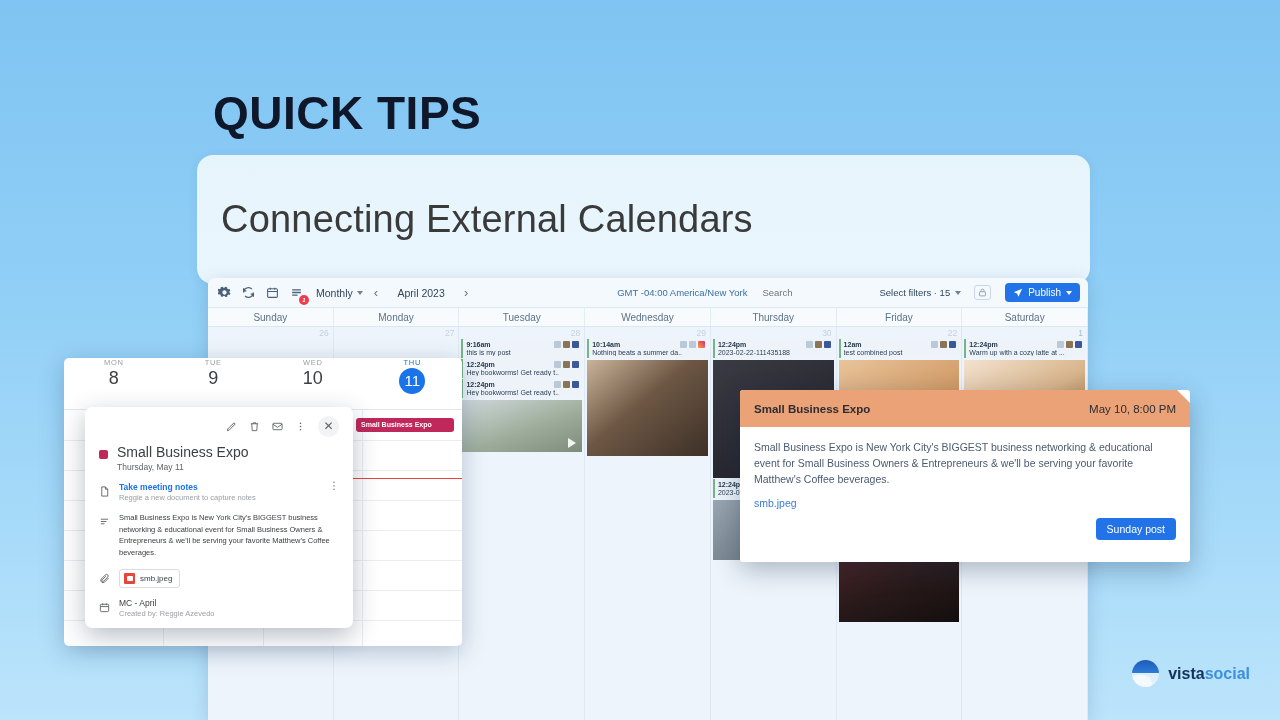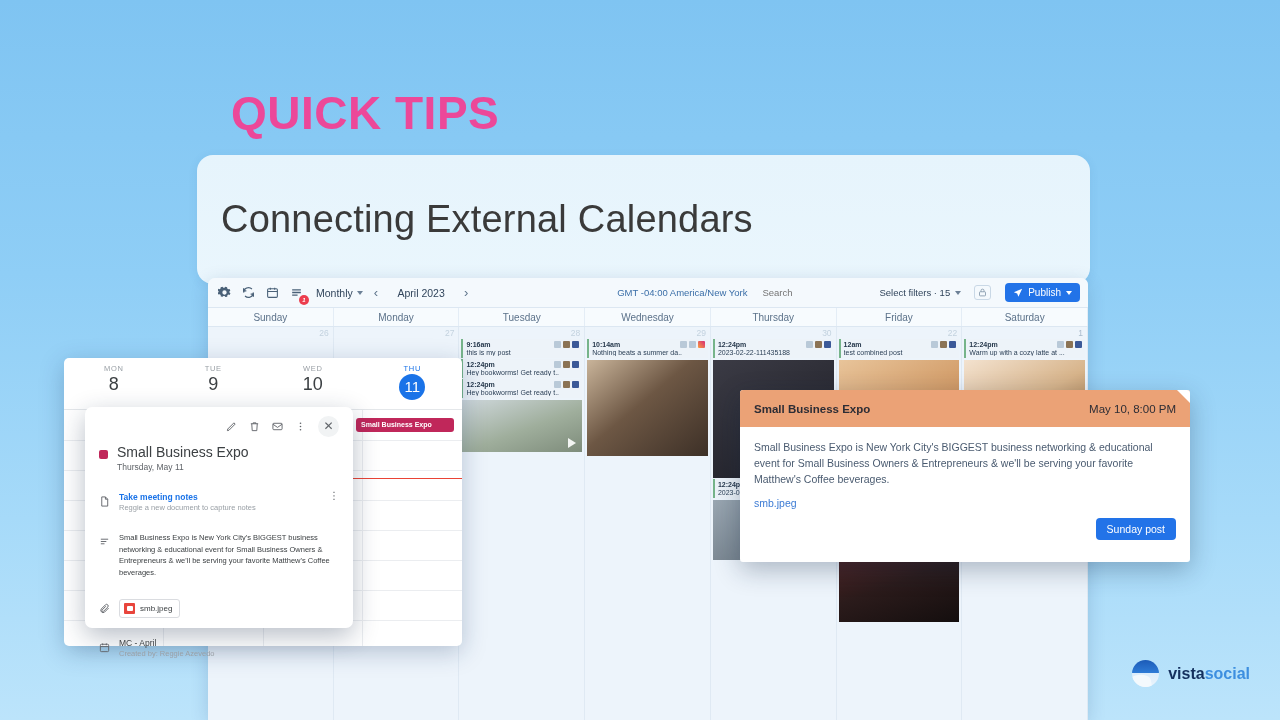--- a/index.html
+++ b/index.html
@@ -5,23 +5,23 @@
   * { margin:0; padding:0; box-sizing:border-box; }
   html,body { width:1280px; height:720px; overflow:hidden; }
   body {
     font-family:"Liberation Sans", sans-serif;
     background:linear-gradient(180deg,#7FC4F2 0%,#8FCEF6 38%,#A6DAF9 72%,#BCE4FB 100%);
     position:relative;
   }
 
   
   .quick-tips {
-    position:absolute; left:231px; top:86px;
+    position:absolute; left:213px; top:86px;
     font-size:46px; font-weight:bold; letter-spacing:.5px;
-    color:#ec4899;
+    color:#0f172a;
   }
   .title-card {
     position:absolute; left:197px; top:155px; width:893px; height:129px;
     background:linear-gradient(180deg,#E6F4FC 0%,#EAF6FD 100%);
     border-radius:16px;
     box-shadow:0 2px 10px rgba(40,90,140,.10);
     display:flex; align-items:center;
   }
   .title-card-text {
     padding-left:24px; font-size:38px; color:#3A3A3A; letter-spacing:.2px;
@@ -107,21 +107,21 @@
   .th-gray{background:linear-gradient(160deg,#dfe6ec,#c3ced8);}
   .th-mach{background:linear-gradient(150deg,#9aa7b2,#5e6a74);}
 
   
   .gc-window {
     position:absolute; left:64px; top:358px; width:398px; height:288px;
     background:#fff; border-radius:5px; overflow:hidden;
     box-shadow:0 6px 24px rgba(18,52,95,.26);
   }
   .gc-week { display:flex; height:52px; border-bottom:1px solid #E4E7EA; }
-  .gc-day { flex:1; text-align:center; padding-top:6px; }
+  .gc-day { flex:1; text-align:center; }
   .gc-dow { font-size:7.5px; color:#9AA0A6; letter-spacing:.7px; }
   .gc-dow.today { color:#1A73E8; }
   .gc-dnum { font-size:18px; color:#3C4043; margin-top:1px; }
   .gc-dnum.today {
     width:26px;height:26px;line-height:26px;margin:1px auto 0;background:#1A73E8;
     color:#fff;border-radius:50%; font-size:15px;
   }
   .gc-body { position:relative; height:236px; }
   .gc-hline { position:absolute; left:0; right:0; height:1px; background:#EBEDF0; }
   .gc-vline { position:absolute; top:0; bottom:0; width:1px; background:#EBEDF0; }
@@ -144,21 +144,21 @@
   .pop-actions span { color:#5F6368; display:flex; align-items:center; }
   .pop-actions svg { width:11px; height:11px; }
   .pop-close {
     width:21px;height:21px;border-radius:50%;background:#F1F3F4;
     display:flex;align-items:center;justify-content:center;color:#5F6368;font-size:12px;
   }
   .pop-title-row { display:flex; gap:9px; margin-top:7px; }
   .pop-sq { width:9px;height:9px;border-radius:2px;background:#C0275A;margin-top:6px;flex:none; }
   .pop-title { font-size:14px; color:#3C4043; }
   .pop-sub { font-size:8.5px; color:#5F6368; margin-top:2px; }
-  .pop-row { display:flex; gap:9px; margin-top:20px; }
+  .pop-row { display:flex; gap:9px; margin-top:10px; }
   .pop-ic { width:11px; color:#5F6368; flex:none; margin-top:1px; }
   .pop-ic svg { width:11px;height:11px; }
   .pop-link { font-size:8.5px; color:#1A73E8; font-weight:bold; }
   .pop-muted { font-size:7.5px; color:#9AA0A6; margin-top:1px; }
   .pop-desc { font-size:7.5px; color:#3C4043; line-height:1.55; }
   .pop-kebab { margin-left:auto; color:#5F6368; font-size:10px; line-height:.7; }
   .pop-file {
     display:inline-flex; align-items:center; gap:5px; border:1px solid #DADCE0;
     border-radius:3px; padding:2px 7px 2px 4px; font-size:8px; color:#3C4043;
   }

